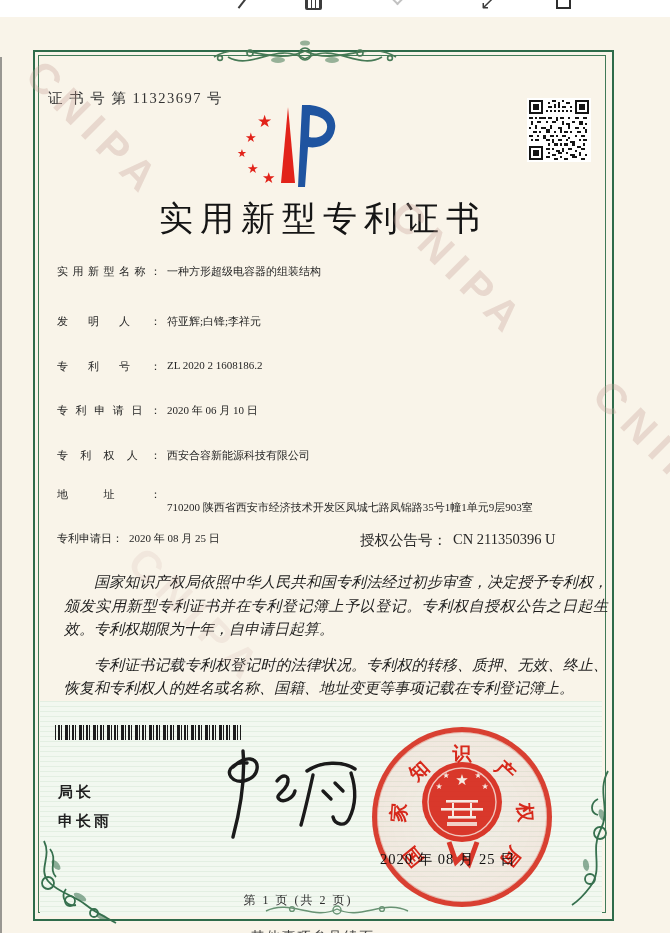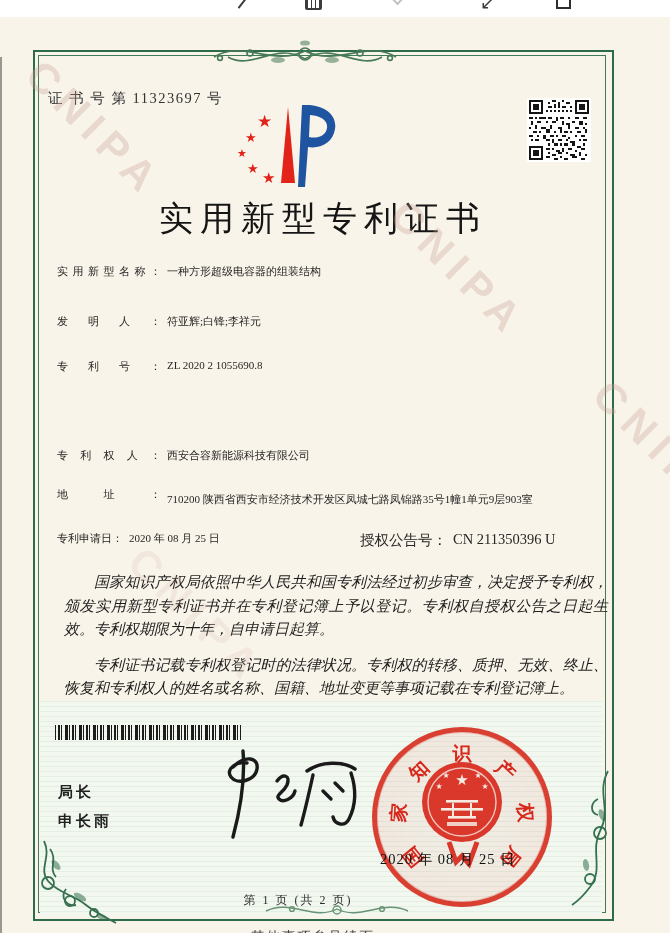--- a/index.html
+++ b/index.html
@@ -23,21 +23,21 @@
   
   .wm{position:absolute;font-family:"Liberation Sans",sans-serif;font-weight:bold;font-size:42px;
       letter-spacing:9px;color:rgba(196,158,148,.32);transform:rotate(45deg);white-space:nowrap;z-index:1;}
   
   .certno{position:absolute;left:48px;top:72px;font-size:14.5px;color:#333;letter-spacing:1.5px;}
   .title{position:absolute;left:0;top:179px;width:646px;text-align:center;font-size:34px;font-weight:normal;
          color:#151515;letter-spacing:7px;}
   .row{position:absolute;left:57px;font-size:11px;color:#262626;white-space:nowrap;}
   .lbl{display:inline-block;width:104px;text-align:justify;text-align-last:justify;vertical-align:top;}
   .val{margin-left:6px;vertical-align:top;}
-  .val.wrap{display:inline-block;width:382px;white-space:normal;line-height:24px;}
+  .val.wrap{display:inline-block;width:382px;white-space:normal;line-height:16px;margin-top:12px;}
   .grant2{position:absolute;left:360px;font-size:14.5px;color:#262626;white-space:nowrap;}
   .paras{position:absolute;left:52px;top:542px;width:568px;font-size:15px;font-style:italic;
          color:#1d1d1d;line-height:23.5px;text-align:justify;}
   .paras p{margin:12px;text-indent:2em;}
   
   .barcode{position:absolute;left:55px;top:708px;width:186px;height:15px;
     background:repeating-linear-gradient(90deg,#1c1c1c 0 1px,transparent 1px 3px,#1c1c1c 3px 5px,transparent 5px 6px,#1c1c1c 6px 7px,transparent 7px 10px,#1c1c1c 10px 13px,transparent 13px 14px);}
   .dtitle{position:absolute;left:58px;top:766px;font-family:"Liberation Sans",sans-serif;font-weight:bold;
           font-size:15px;color:#222;letter-spacing:3px;}
   .dname{position:absolute;left:58px;top:795px;font-family:Liberation Sans, sans-serif;font-weight:bold;
@@ -175,21 +175,24 @@
 
     <div class="title">实用新型专利证书</div>
 
     <div class="row" style="top:247px">
       <span class="lbl">实用新型名称：</span><span class="val">一种方形超级电容器的组装结构</span>
     </div>
     <div class="row" style="top:297px">
       <span class="lbl">发明人：</span><span class="val">符亚辉;白锋;李祥元</span>
     </div>
     <div class="row" style="top:342px">
-      <span class="lbl">专利号：</span><span class="val">ZL 2020 2 1055690.8</span>
+      <span class="lbl">专利号：</span><span class="val">ZL 2020 2 1608186.2</span>
+    </div>
+    <div class="row" style="top:386px">
+      <span class="lbl">专利申请日：</span><span class="val">2020 年 06 月 10 日</span>
     </div>
     <div class="row" style="top:431px">
       <span class="lbl">专利权人：</span><span class="val">西安合容新能源科技有限公司</span>
     </div>
     <div class="row" style="top:470px">
       <span class="lbl">地址：</span><span class="val wrap">710200 陕西省西安市经济技术开发区凤城七路凤锦路35号1幢1单元9层903室</span>
     </div>
 
     <div class="row" style="top:514px">
       <span>专利申请日：</span><span class="val">2020 年 08 月 25 日</span>

